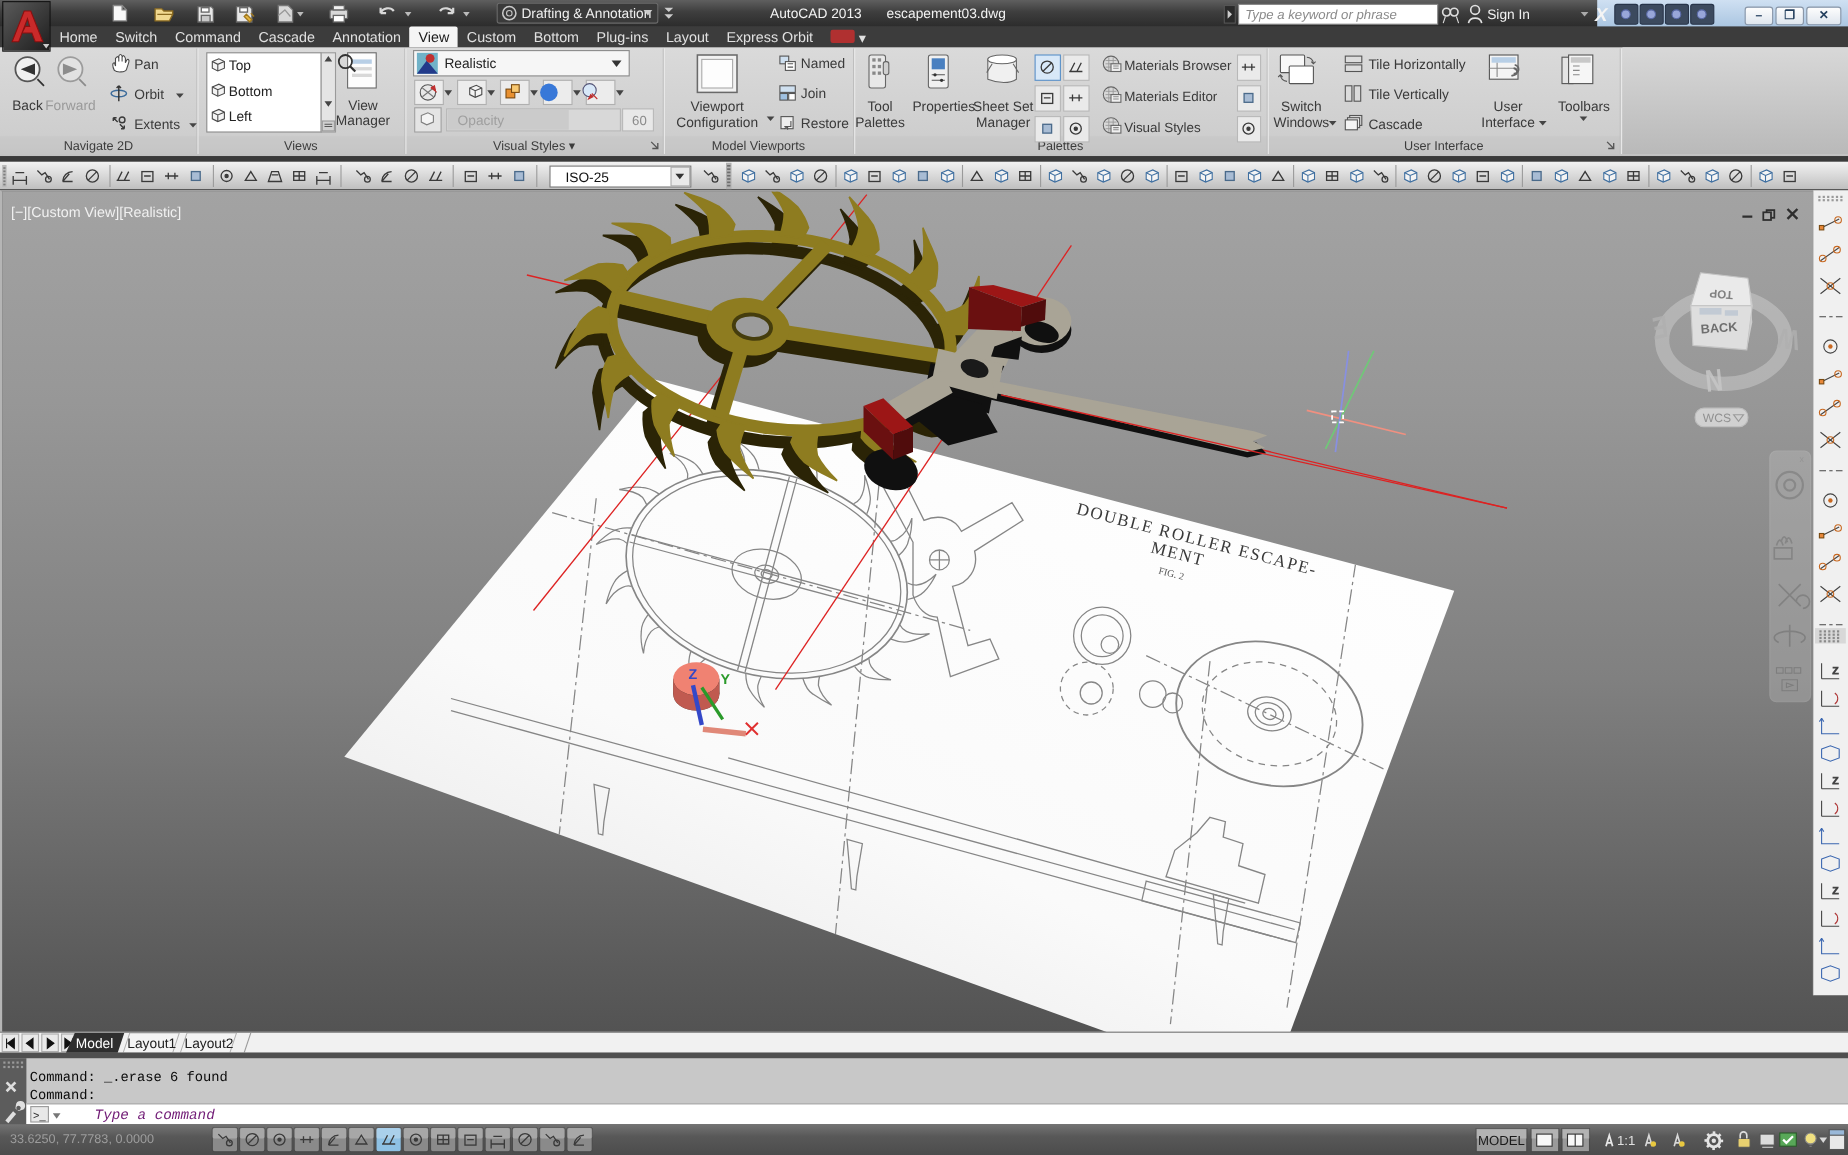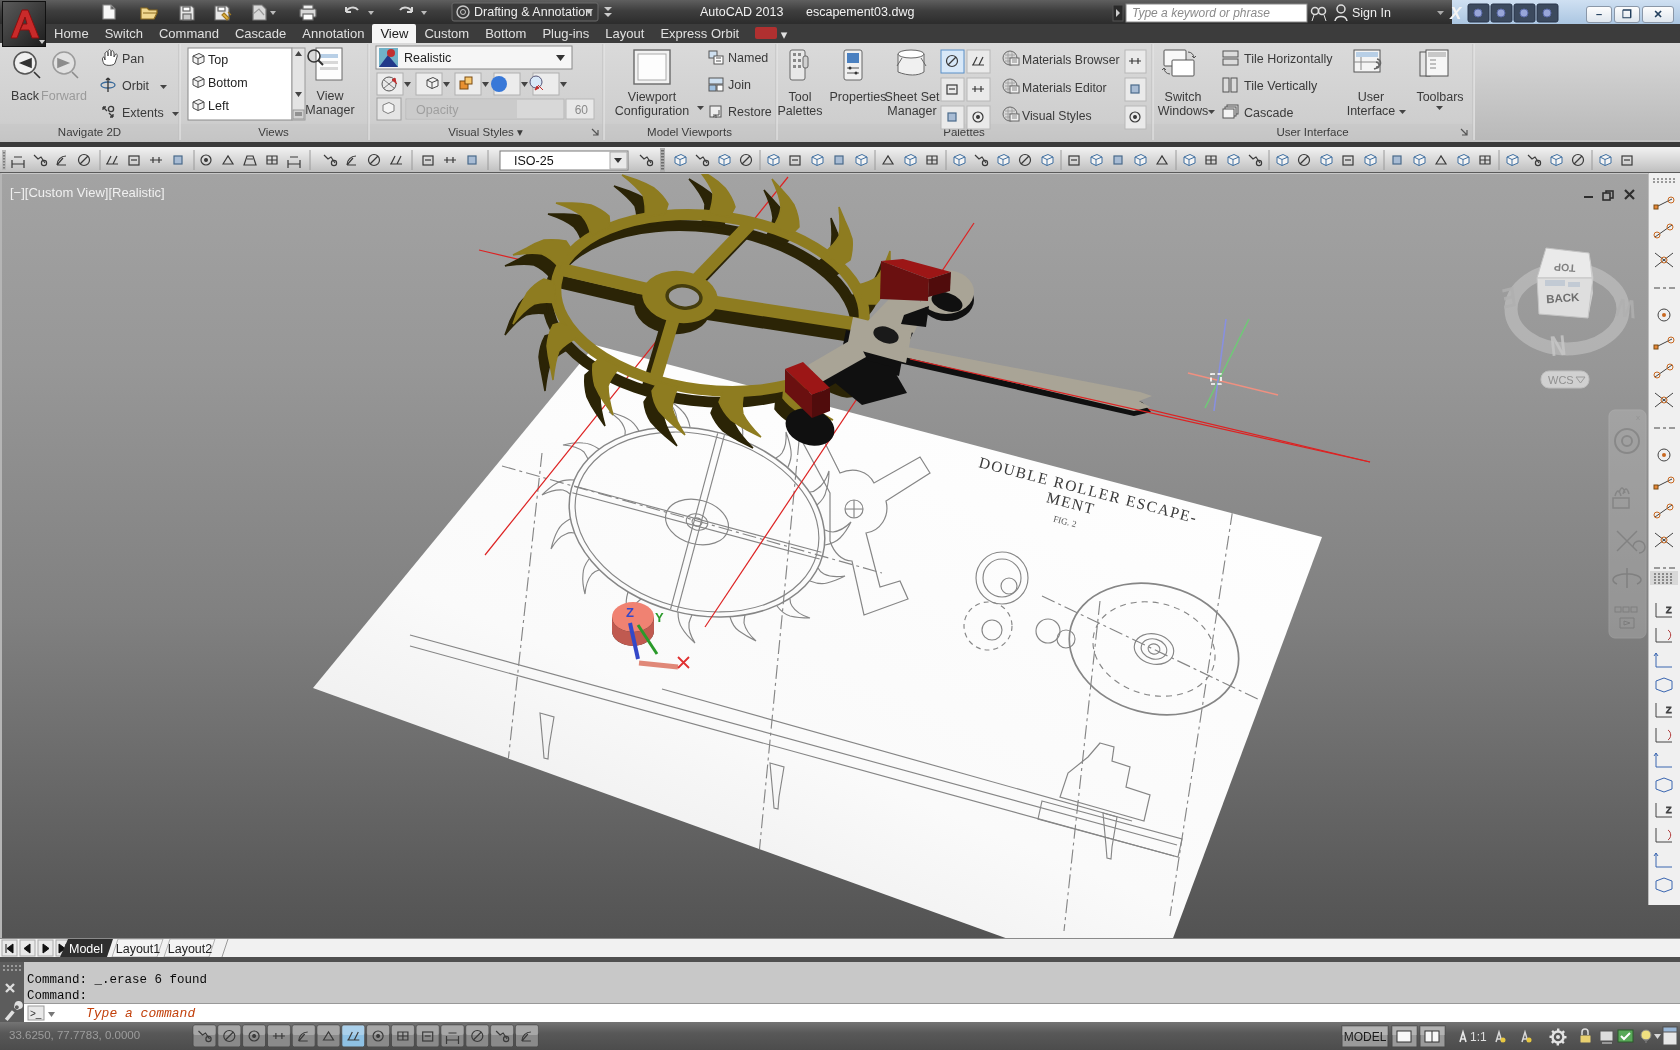--- a/index.html
+++ b/index.html
@@ -1029,21 +1029,21 @@
         <path d="M-3.5,-8 a4.2,4.2 0 1,1 7,0 l-1.6,2.6 -3.8,0 z" fill="#e0e0e0"></path>
         <circle cx="0" cy="-7.5" r="2" fill="#5c5c5c"></circle>
       </g>
     </svg></div>
 <div class="abs" id="cmdtxt">Command: _.erase 6 found
 Command:</div>
 <div class="abs" id="cmdinput"><svg width="60" height="19">
       <rect x="4" y="2" width="16" height="14" fill="#e8e8e8" stroke="#999"></rect>
       <text x="6" y="13" font-size="10" fill="#333">&gt;_</text>
       <path d="M24,8 l7,0 -3.5,5 z" fill="#777"></path>
-    </svg><span style="position:absolute;left:62px;top:2px;font-family:'Liberation Mono',monospace;font-size:13px;font-style:italic;color:#c2410c">Type a command</span></div>
+    </svg><span style="position:absolute;left:62px;top:2px;font-family:'Liberation Mono',monospace;font-size:13px;font-style:italic;color:#701a75">Type a command</span></div>
 <div class="abs" id="statusbar">
     <svg width="1680" height="28" style="position:absolute;left:0;top:0">
       <text x="9" y="17" font-size="11.5" fill="#9d9d9d" font-family="Liberation Sans">33.6250,  77.7783, 0.0000</text>
       <rect x="193.0" y="3" width="23" height="22" rx="2" fill="#8a8a8a" stroke="#4a4a4a"></rect>
       <rect x="193.0" y="3" width="23" height="10" rx="2" fill="#ffffff" opacity="0.25"></rect>
       <g transform="translate(196.5,6)" stroke="#3a3a3a" fill="none" stroke-width="1.2">
         <path d="M2,3 l4,4 3,-2 4,6"></path>
         <circle cx="12" cy="11" r="2.6"></circle>
       </g>
       <rect x="217.8" y="3" width="23" height="22" rx="2" fill="#8a8a8a" stroke="#4a4a4a"></rect>

